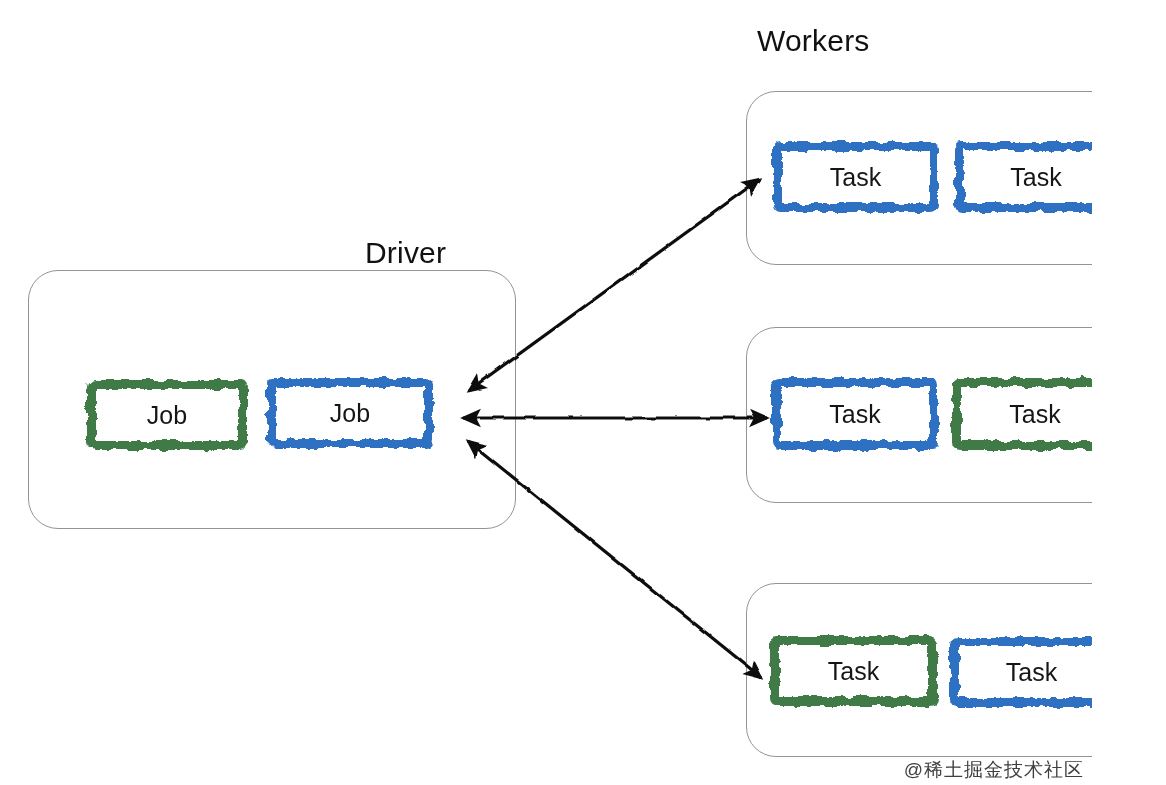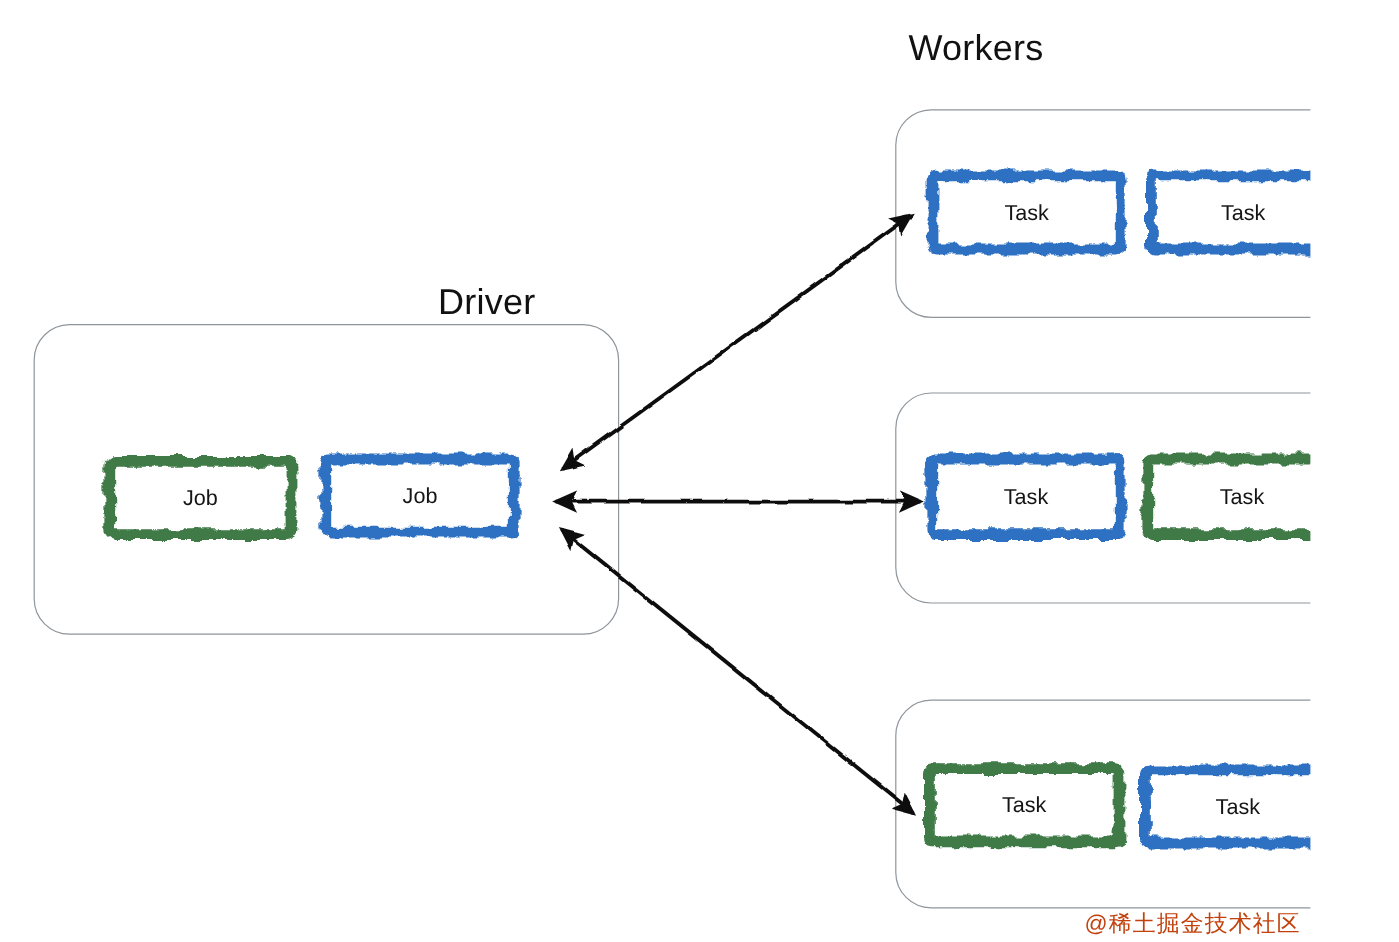--- a/index.html
+++ b/index.html
@@ -9,25 +9,25 @@
   }
   .container-box{
     position:absolute;border:1.6px solid #8e959b;border-radius:30px;background:#ffffff;
   }
   .title{
     position:absolute;font-size:30px;color:#111111;font-weight:400;letter-spacing:0.2px;
     white-space:nowrap;z-index:3;
   }
   .box-label{
     position:absolute;display:flex;align-items:center;justify-content:center;
-    font-size:18px;color:#151515;z-index:3;white-space:nowrap;
+    font-size:25px;color:#151515;z-index:3;white-space:nowrap;
   }
   #arrow-layer{position:absolute;left:0;top:0;z-index:2;pointer-events:none;}
   .watermark{
-    position:absolute;right:8px;bottom:2px;font-size:19px;color:#c2410c;
+    position:absolute;right:8px;bottom:2px;font-size:19px;color:#404040;
     z-index:3;white-space:nowrap;letter-spacing:1px;
   }
 </style>
 </head>
 <body>
 
 <div id="stage">
 
   <div class="container-box" style="left:28px;top:270px;width:486px;height:257px;"></div>
   <div class="container-box" style="left:746px;top:91px;width:392px;height:172px;"></div>

